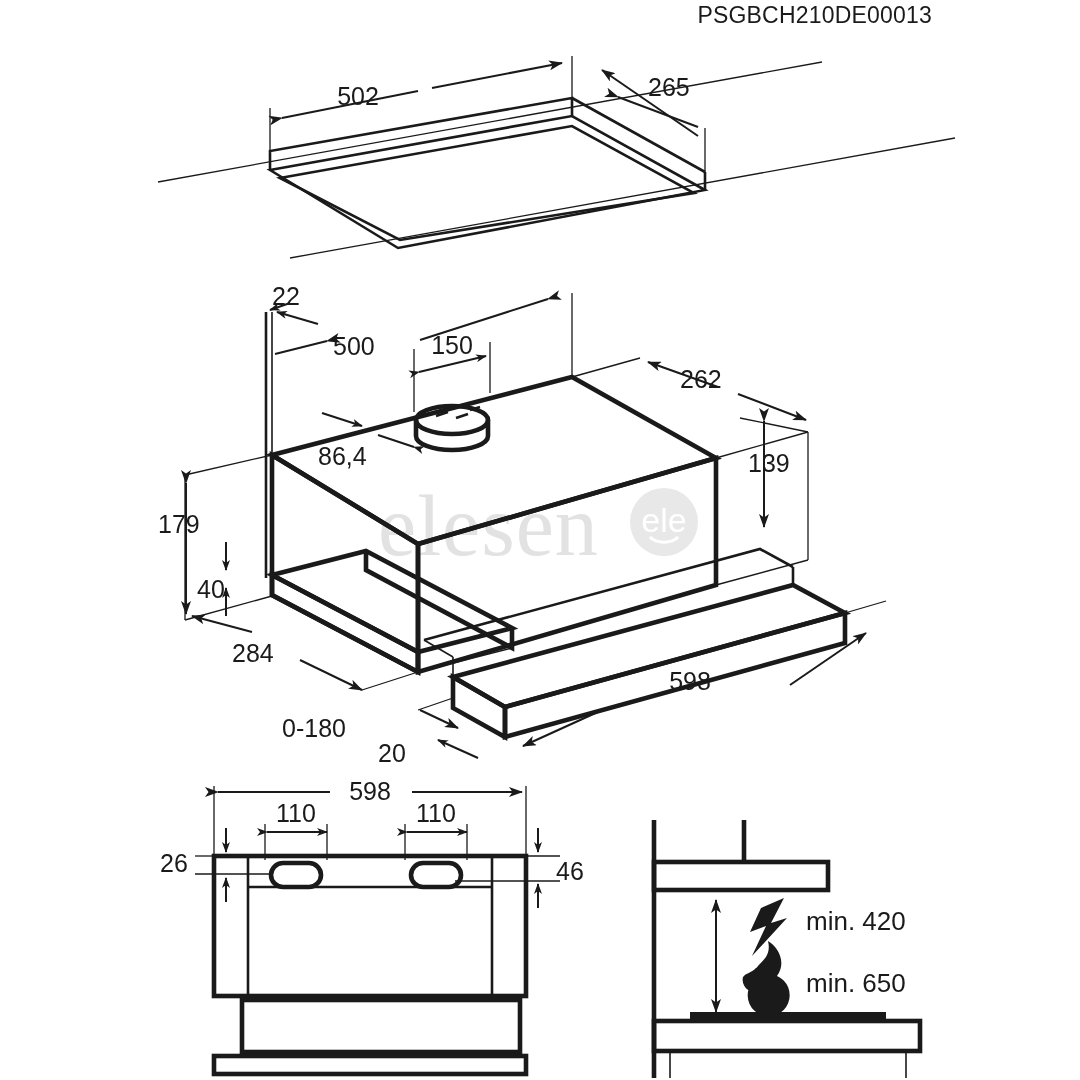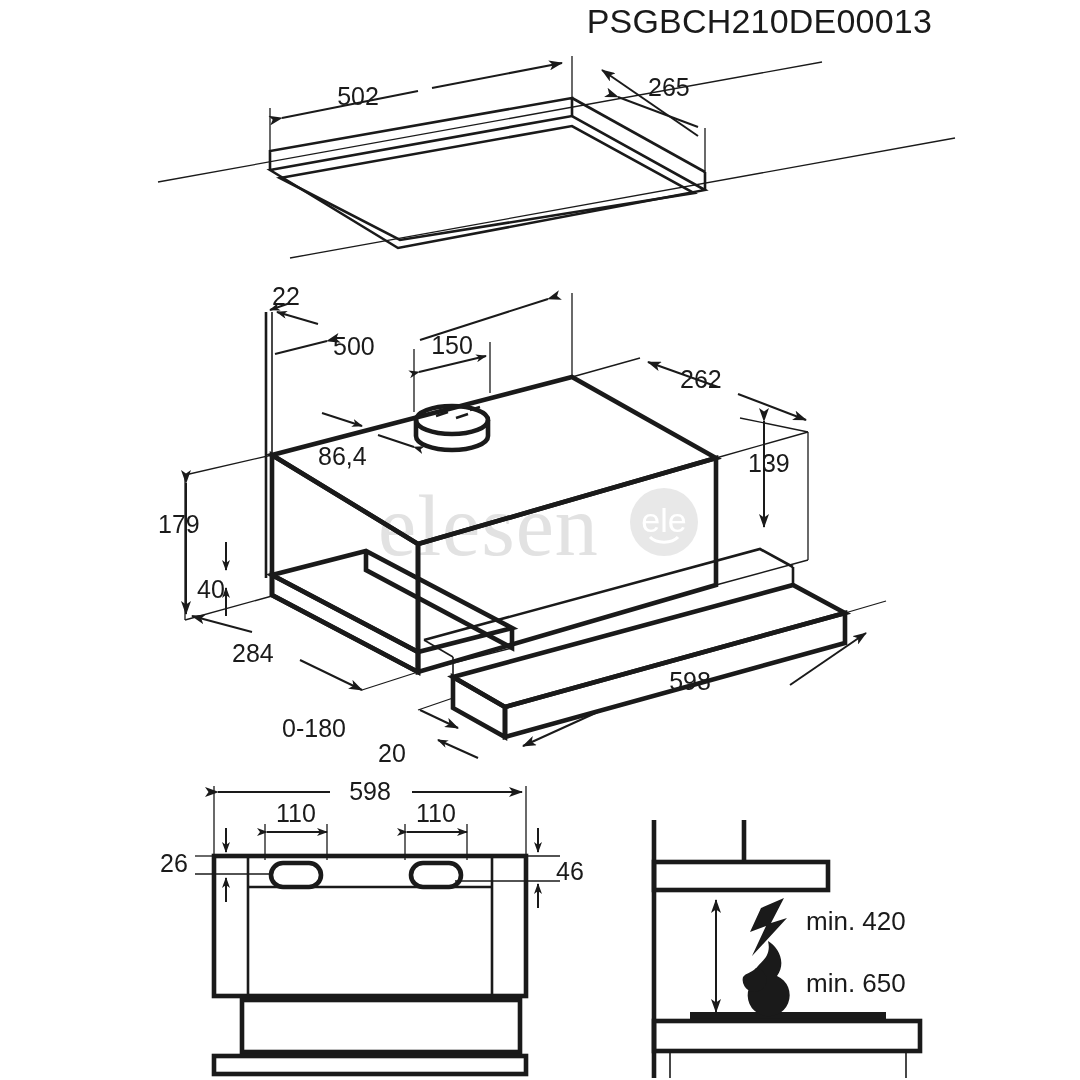--- a/index.html
+++ b/index.html
@@ -26,21 +26,21 @@
     left: 0;
     top: 0;
     width: 1080px;
     height: 1080px;
     display: block;
   }
   .doc-title {
     position: absolute;
     right: 148px;
     top: 2px;
-    font-size: 34px;
+    font-size: 23px;
     letter-spacing: 0.2px;
     color: #1a1a1a;
     white-space: nowrap;
   }
   
   text.dim {
     font-family: "Liberation Sans", sans-serif;
     font-size: 25px;
     fill: #1a1a1a;
   }

